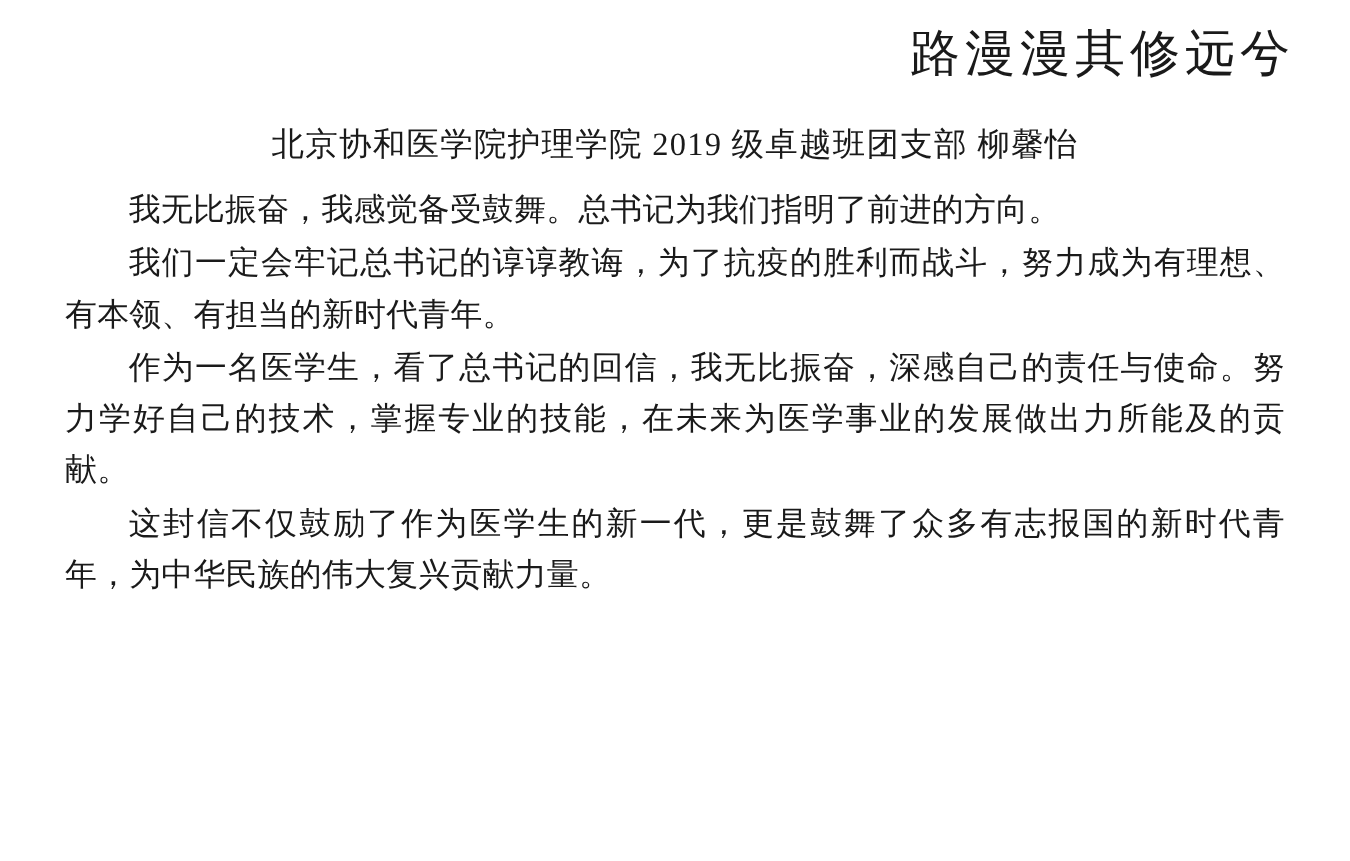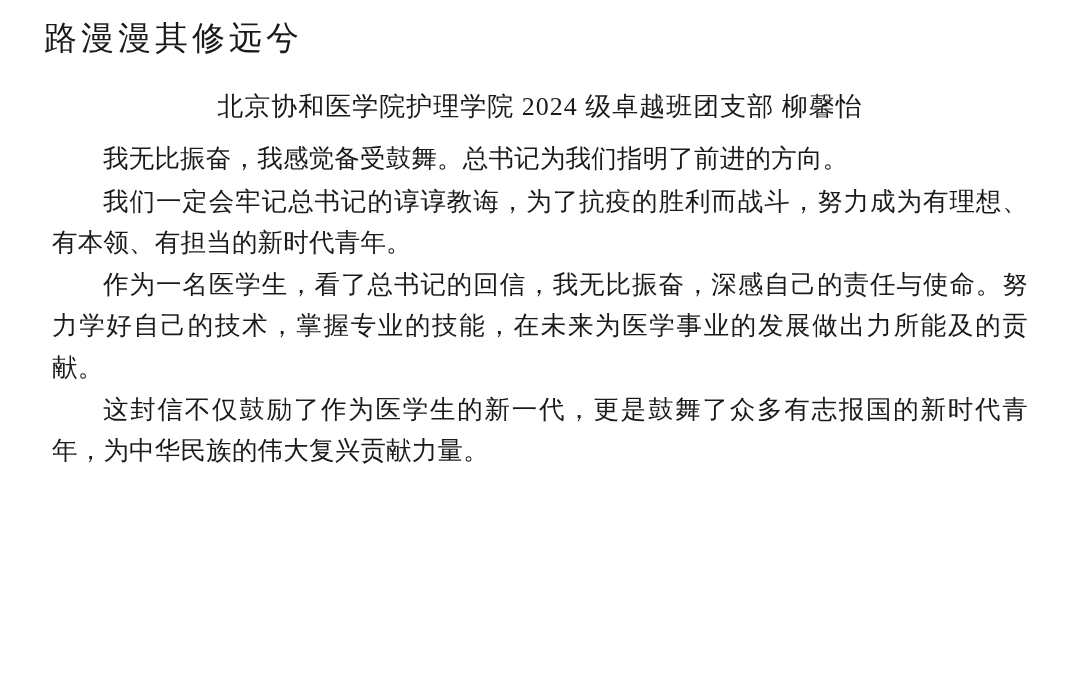--- a/index.html
+++ b/index.html
@@ -15,22 +15,22 @@
     color: #1a1a1a;
   }
   .page {
     width: 1080px;
     height: 689px;
     box-sizing: border-box;
     padding: 10px 44px 0 44px;
     position: relative;
   }
   .doc-title {
-    text-align: left;
-    font-size: 33px;
+    text-align: right;
+    font-size: 40px;
     line-height: 1.25;
     letter-spacing: 4px;
     font-weight: 400;
     margin: 8px 0 2px 0;
     font-family: "Liberation Serif", "DejaVu Serif", serif;
   }
   .subtitle-block {
     margin: 4px 0 0 0;
   }
   .subtitle-line {
@@ -69,21 +69,21 @@
 </head>
 <body>
 
 <div class="page">
 
   <h1 class="doc-title">路漫漫其修远兮</h1>
 
   <div class="subtitle-block">
   </div>
 
-  <div class="byline">北京协和医学院护理学院 2024 级卓越班团支部  柳馨怡</div>
+  <div class="byline">北京协和医学院护理学院 2019 级卓越班团支部  柳馨怡</div>
 
   <div class="body-text">
     <p>我无比振奋，我感觉备受鼓舞。总书记为我们指明了前进的方向。</p>
     <p>我们一定会牢记总书记的谆谆教诲，为了抗疫的胜利而战斗，努力成为有理想、有本领、有担当的新时代青年。</p>
     <p>作为一名医学生，看了总书记的回信，我无比振奋，深感自己的责任与使命。努力学好自己的技术，掌握专业的技能，在未来为医学事业的发展做出力所能及的贡献。</p>
     <p>这封信不仅鼓励了作为医学生的新一代，更是鼓舞了众多有志报国的新时代青年，为中华民族的伟大复兴贡献力量。</p>
   </div>
 
 </div>
 

